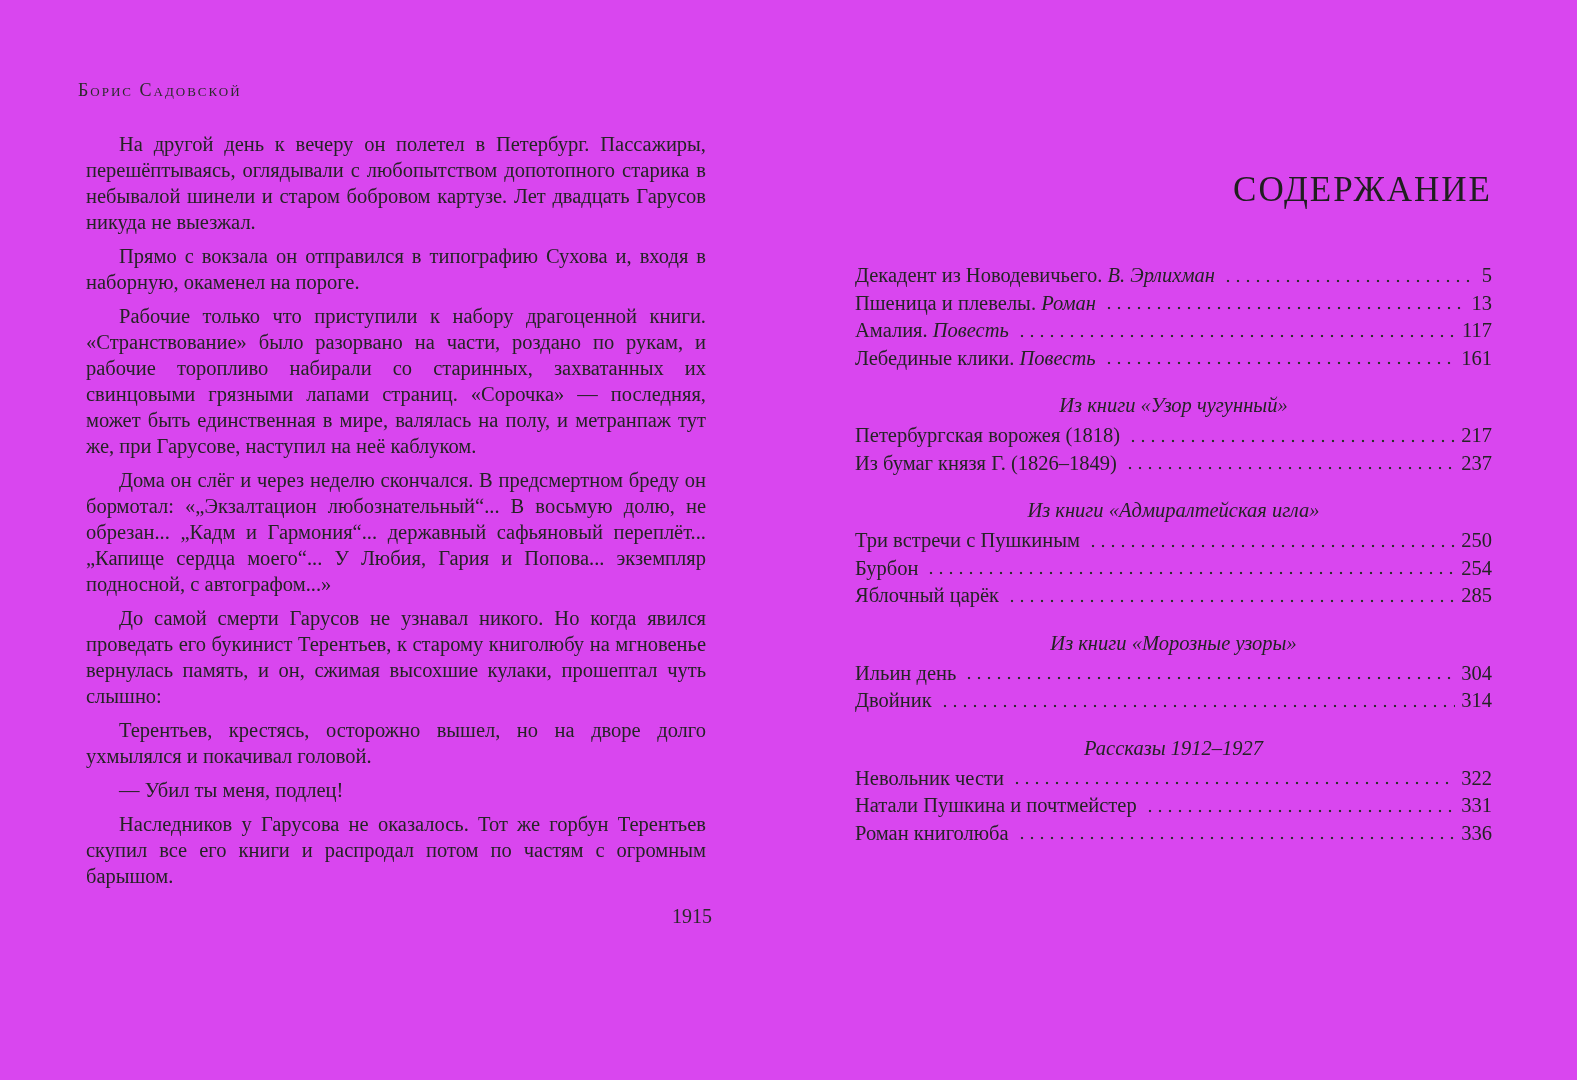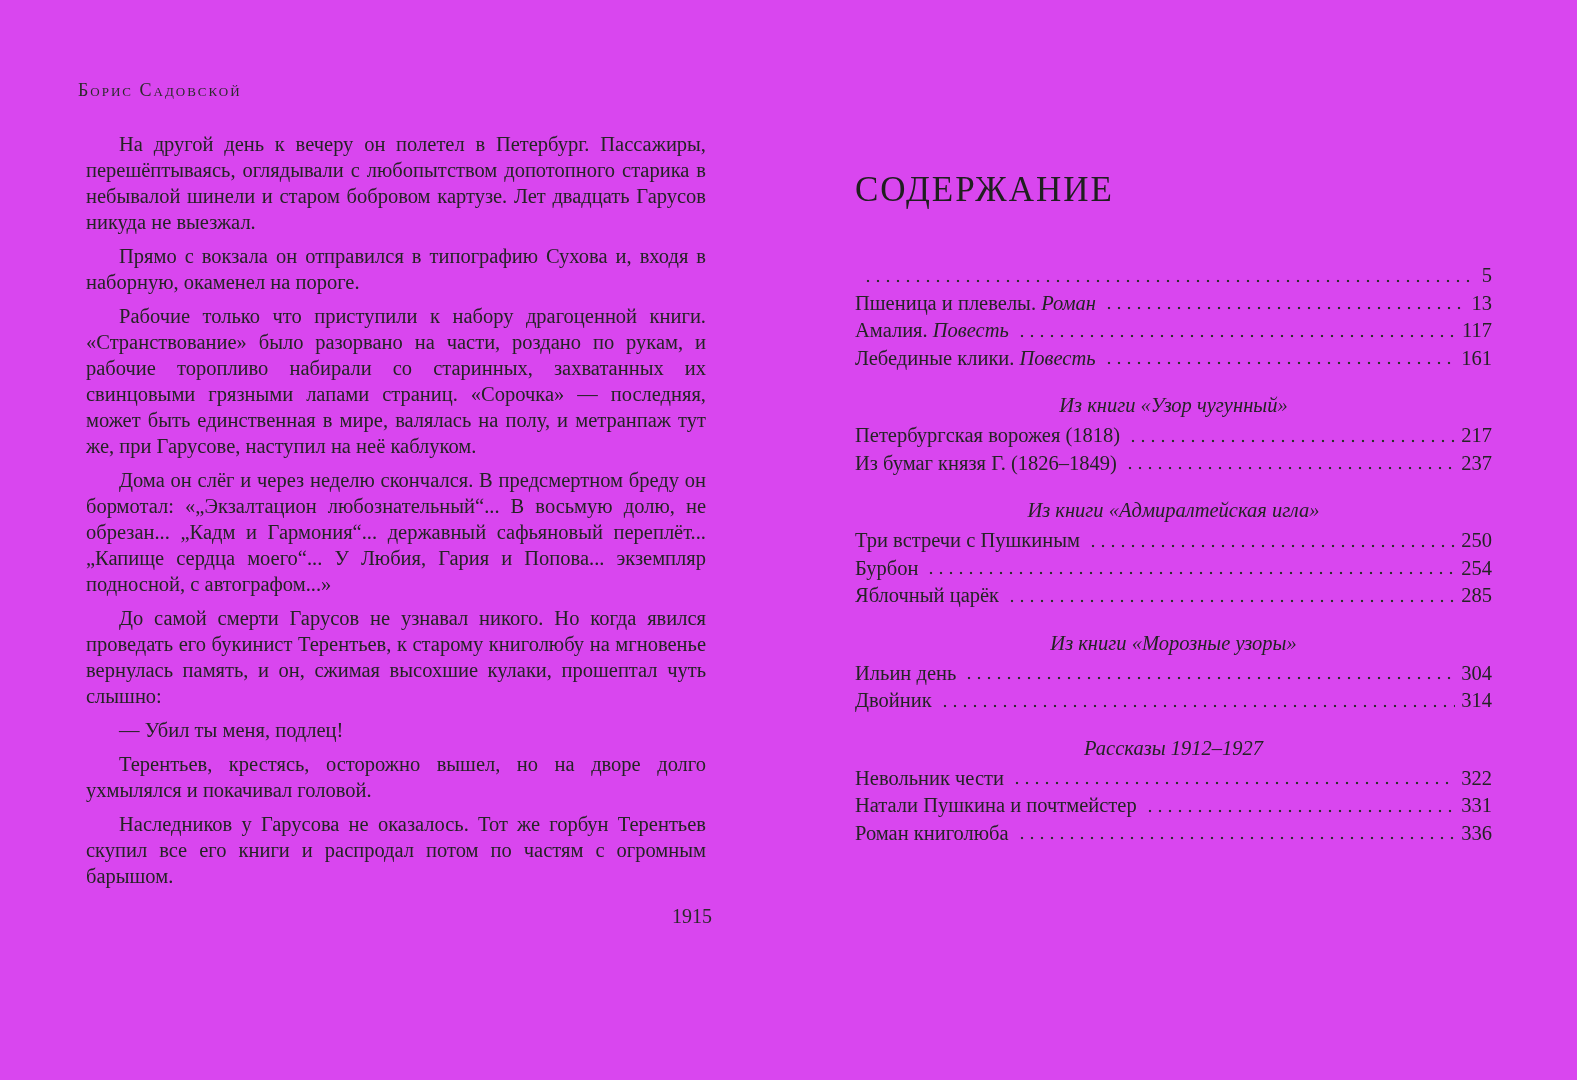--- a/index.html
+++ b/index.html
@@ -42,21 +42,21 @@
     color: #2a2a2a;
   }
 
   
   .page-right {
     position: absolute;
     left: 855px; top: 170px;
     width: 637px;
   }
   .toc-title {
-    text-align: left;
+    text-align: right;
     font-size: 35px;
     letter-spacing: 2px;
     color: #1f1f1f;
     margin: 0 0 52px 0;
     font-weight: normal;
   }
   .toc-section { margin: 0; }
   .toc-section + .toc-section { margin-top: 20px; }
   .toc-heading {
     text-align: center;
@@ -94,34 +94,35 @@
 
   <div class="page-left">
     <div class="running-header">Борис Садовской</div>
 
     <div class="body-text">
         <p>На другой день к вечеру он полетел в Петербург. Пассажиры, перешёптываясь, оглядывали с любопытством допотопного старика в небывалой шинели и старом бобровом картузе. Лет двадцать Гарусов никуда не выезжал.</p>
         <p>Прямо с вокзала он отправился в типографию Сухова и, входя в наборную, окаменел на пороге.</p>
         <p>Рабочие только что приступили к набору драгоценной книги. «Странствование» было разорвано на части, роздано по рукам, и рабочие торопливо набирали со старинных, захватанных их свинцовыми грязными лапами страниц. «Сорочка» — последняя, может быть единственная в мире, валялась на полу, и метранпаж тут же, при Гарусове, наступил на неё каблуком.</p>
         <p>Дома он слёг и через неделю скончался. В предсмертном бреду он бормотал: «„Экзалтацион любознательный“... В восьмую долю, не обрезан... „Кадм и Гармония“... державный сафьяновый переплёт... „Капище сердца моего“... У Любия, Гария и Попова... экземпляр подносной, с автографом...»</p>
         <p>До самой смерти Гарусов не узнавал никого. Но когда явился проведать его букинист Терентьев, к старому книголюбу на мгновенье вернулась память, и он, сжимая высохшие кулаки, прошептал чуть слышно:</p>
+        <p>Терентьев, крестясь, осторожно вышел, но на дворе долго ухмылялся и покачивал головой.</p>
         <p>— Убил ты меня, подлец!</p>
-        <p>Терентьев, крестясь, осторожно вышел, но на дворе долго ухмылялся и покачивал головой.</p>
         <p>Наследников у Гарусова не оказалось. Тот же горбун Терентьев скупил все его книги и распродал потом по частям с огромным барышом.</p>
       </div>
 
     <div class="date-sig">1915</div>
   </div>
 
   <div class="page-right">
     <h1 class="toc-title">СОДЕРЖАНИЕ</h1>
 
     <div>
         <div class="toc-section">
           <div class="toc-row">
+            <span class="toc-label"><span>Декадент из Новодевичьего.</span> <span class="toc-sub">В. Эрлихман</span></span>
             <span class="toc-dots"></span>
             <span class="toc-page">5</span>
           </div>
           <div class="toc-row">
             <span class="toc-label"><span>Пшеница и плевелы.</span> <span class="toc-sub">Роман</span></span>
             <span class="toc-dots"></span>
             <span class="toc-page">13</span>
           </div>
           <div class="toc-row">
             <span class="toc-label"><span>Амалия.</span> <span class="toc-sub">Повесть</span></span>

